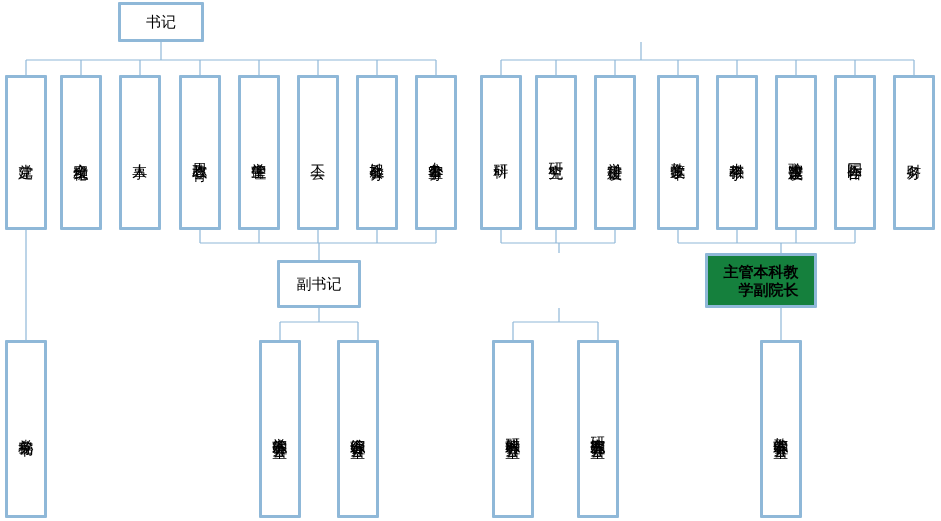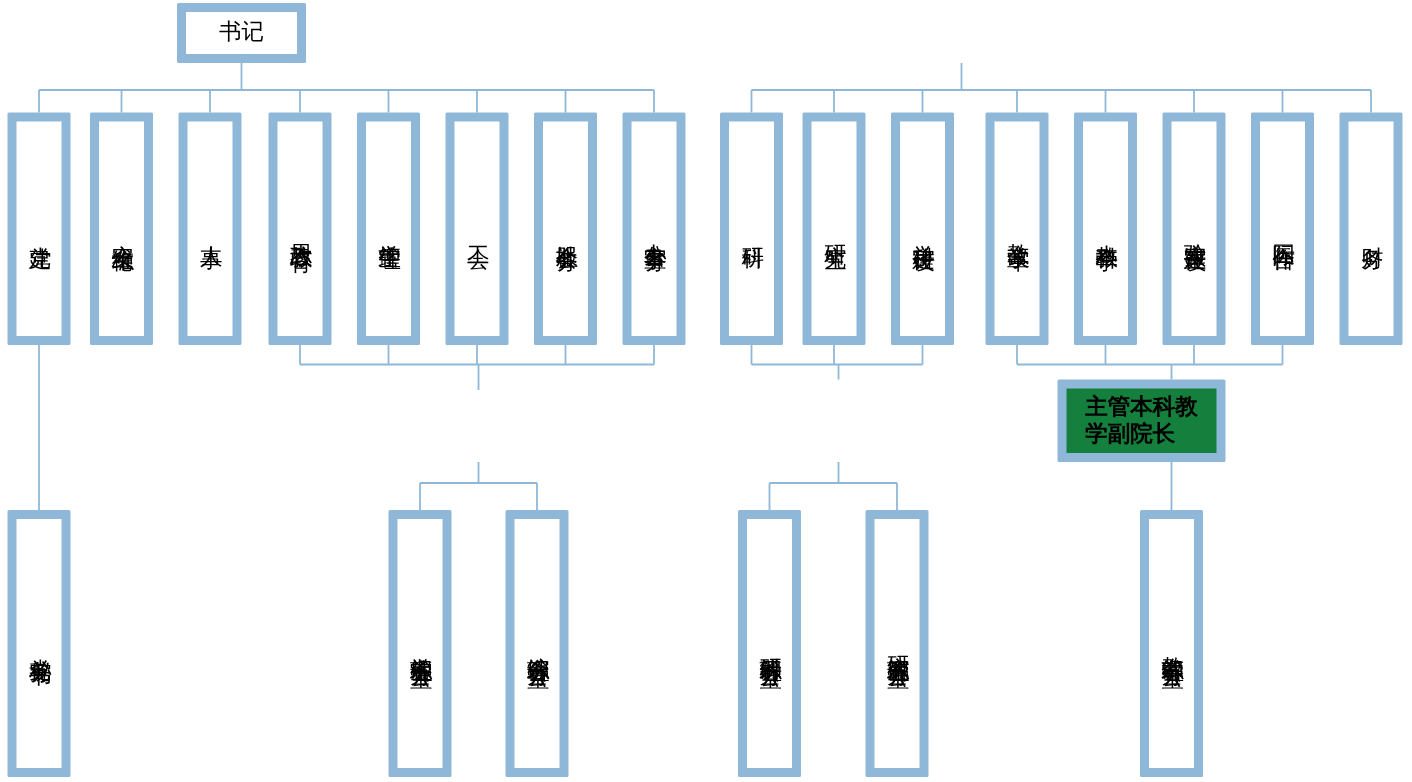--- a/index.html
+++ b/index.html
@@ -21,27 +21,27 @@
     position: absolute;
     left: 0;
     top: 0;
     width: 941px;
     height: 521px;
     pointer-events: none;
   }
   .node {
     position: absolute;
     box-sizing: border-box;
-    border: 6px solid #a3a3a3;
+    border: 3px solid #a3a3a3;
     background: #ffffff;
     color: #000000;
     display: flex;
     align-items: center;
     justify-content: center;
-    text-align: left;
+    text-align: right;
     font-size: 15px;
     line-height: 1.18;
     border-radius: 1px;
     z-index: 2;
   }
   .node.vertical {
     writing-mode: vertical-rl;
     text-orientation: upright;
     letter-spacing: 1px;
     padding: 6px 0;
@@ -126,20 +126,21 @@
     <div class="node vertical" style="left: 356px; top: 75px; width: 42px; height: 155px; border-color: rgb(143, 184, 216); background: rgb(255, 255, 255); color: rgb(0, 0, 0);">社会服务</div>
     <div class="node vertical" style="left: 415px; top: 75px; width: 42px; height: 155px; border-color: rgb(143, 184, 216); background: rgb(255, 255, 255); color: rgb(0, 0, 0);">办公室事务</div>
     <div class="node vertical" style="left: 480px; top: 75px; width: 42px; height: 155px; border-color: rgb(143, 184, 216); background: rgb(255, 255, 255); color: rgb(0, 0, 0);">科研</div>
     <div class="node vertical" style="left: 535px; top: 75px; width: 42px; height: 155px; border-color: rgb(143, 184, 216); background: rgb(255, 255, 255); color: rgb(0, 0, 0);">研究生</div>
     <div class="node vertical" style="left: 594px; top: 75px; width: 42px; height: 155px; border-color: rgb(143, 184, 216); background: rgb(255, 255, 255); color: rgb(0, 0, 0);">学科建设</div>
     <div class="node vertical" style="left: 657px; top: 75px; width: 42px; height: 155px; border-color: rgb(143, 184, 216); background: rgb(255, 255, 255); color: rgb(0, 0, 0);">教学改革</div>
     <div class="node vertical" style="left: 716px; top: 75px; width: 42px; height: 155px; border-color: rgb(143, 184, 216); background: rgb(255, 255, 255); color: rgb(0, 0, 0);">本科教学</div>
     <div class="node vertical" style="left: 775px; top: 75px; width: 42px; height: 155px; border-color: rgb(143, 184, 216); background: rgb(255, 255, 255); color: rgb(0, 0, 0);">实验室建设</div>
     <div class="node vertical" style="left: 834px; top: 75px; width: 42px; height: 155px; border-color: rgb(143, 184, 216); background: rgb(255, 255, 255); color: rgb(0, 0, 0);">国际合作</div>
     <div class="node vertical" style="left: 893px; top: 75px; width: 42px; height: 155px; border-color: rgb(143, 184, 216); background: rgb(255, 255, 255); color: rgb(0, 0, 0);">财务</div>
+    <div class="node horizontal" style="left: 277px; top: 260px; width: 84px; height: 48px; border-color: rgb(143, 184, 216); background: rgb(255, 255, 255); color: rgb(0, 0, 0);">副书记</div>
     <div class="node horizontal" style="left: 705px; top: 253px; width: 112px; height: 55px; border-color: rgb(143, 184, 216); background: #15803d; color: rgb(0, 0, 0); font-weight: bold;">主管本科教
 学副院长</div>
     <div class="node vertical" style="left: 5px; top: 340px; width: 42px; height: 178px; border-color: rgb(143, 184, 216); background: rgb(255, 255, 255); color: rgb(0, 0, 0);">党务秘书</div>
     <div class="node vertical" style="left: 259px; top: 340px; width: 42px; height: 178px; border-color: rgb(143, 184, 216); background: rgb(255, 255, 255); color: rgb(0, 0, 0);">学生管理办公室</div>
     <div class="node vertical" style="left: 337px; top: 340px; width: 42px; height: 178px; border-color: rgb(143, 184, 216); background: rgb(255, 255, 255); color: rgb(0, 0, 0);">综合管理办公室</div>
     <div class="node vertical" style="left: 492px; top: 340px; width: 42px; height: 178px; border-color: rgb(143, 184, 216); background: rgb(255, 255, 255); color: rgb(0, 0, 0);">科研管理办公室</div>
     <div class="node vertical" style="left: 577px; top: 340px; width: 42px; height: 178px; border-color: rgb(143, 184, 216); background: rgb(255, 255, 255); color: rgb(0, 0, 0);">研究生管理办公室</div>
     <div class="node vertical" style="left: 760px; top: 340px; width: 42px; height: 178px; border-color: rgb(143, 184, 216); background: rgb(255, 255, 255); color: rgb(0, 0, 0);">教学管理办公室</div>
   </div>
 

